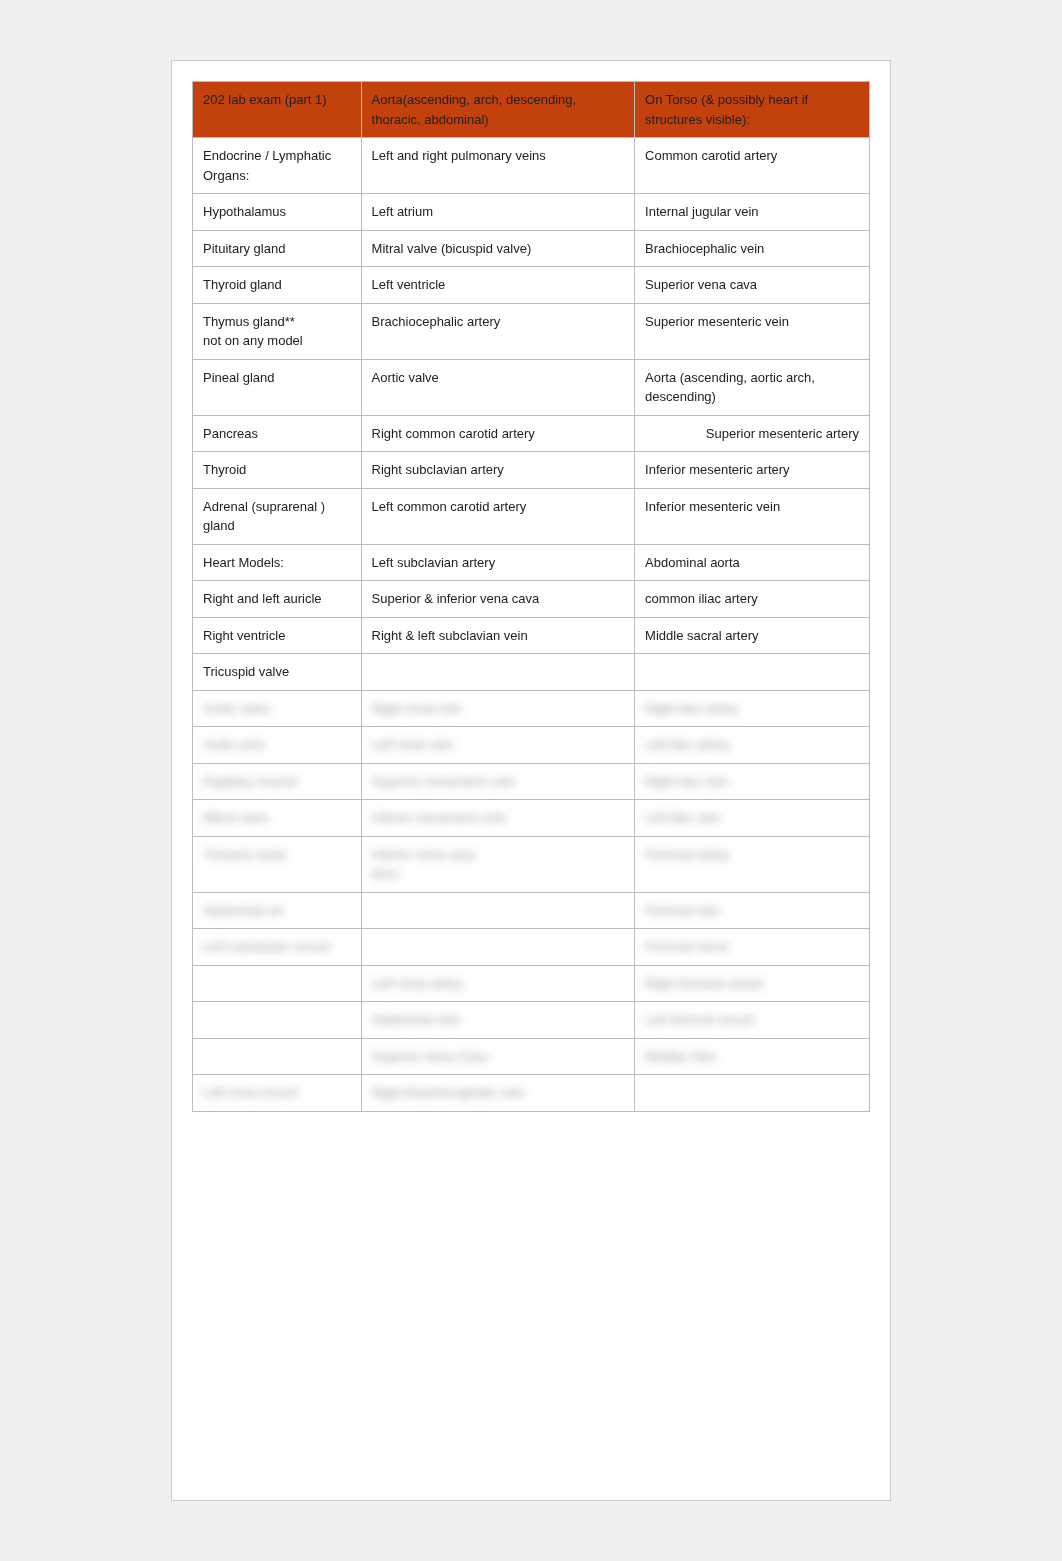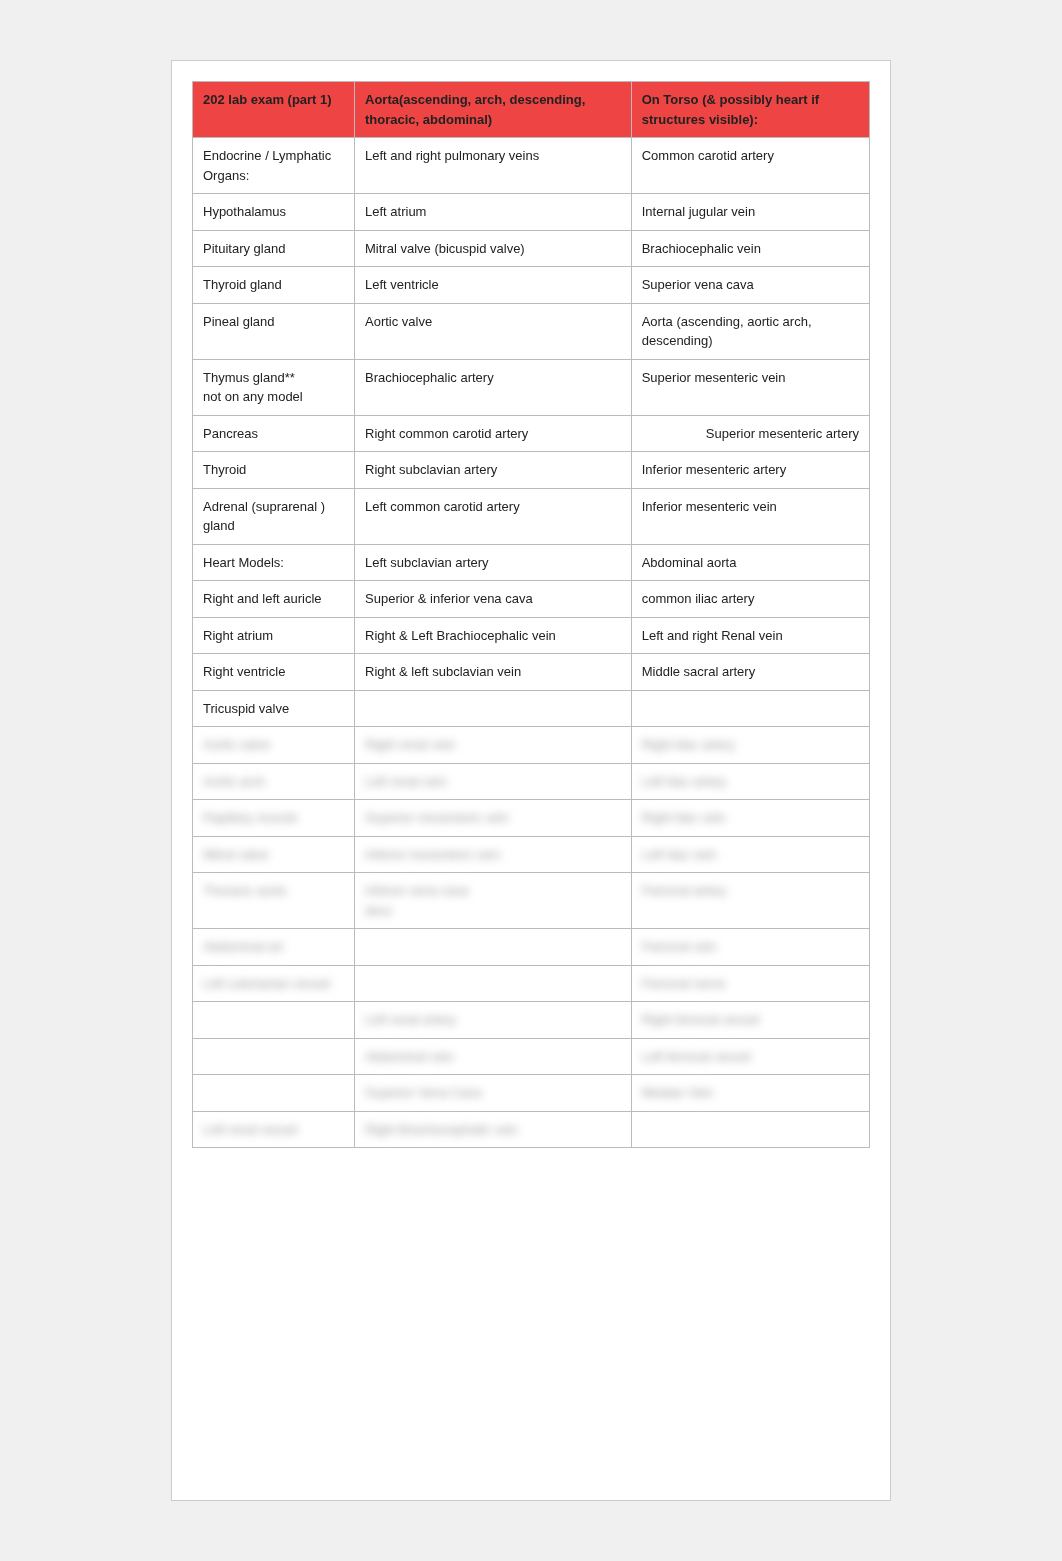--- a/index.html
+++ b/index.html
@@ -28,22 +28,22 @@
       padding: 8px 10px;
       vertical-align: top;
       line-height: 1.5;
     }
     .blurred {
       filter: blur(4px);
       color: #999;
       user-select: none;
     }
     .header-row td {
-      font-weight: bold;
-      background: #ef4444;
+      font-weight: normal;
+      background: #c2410c;
     }
   </style>
 </head>
 <body>
 
 <div class="page-container">
   <table>
     <tbody id="table-body">
     <tr class="header-row">
           <td style="white-space: pre-line;">202 lab exam  (part 1)</td>
@@ -64,29 +64,29 @@
           <td style="white-space: pre-line;">Pituitary gland</td>
           <td style="white-space: pre-line;">Mitral valve (bicuspid valve)</td>
           <td style="white-space: pre-line;">Brachiocephalic vein</td>
         </tr>
         <tr>
           <td style="white-space: pre-line;">Thyroid gland</td>
           <td style="white-space: pre-line;">Left ventricle</td>
           <td style="white-space: pre-line;">Superior vena cava</td>
         </tr>
         <tr>
-          <td style="white-space: pre-line;">Pineal gland</td>
-          <td style="white-space: pre-line;">Aortic valve</td>
-          <td style="white-space: pre-line;">Aorta (ascending, aortic arch, descending)</td>
-        </tr>
-        <tr>
           <td style="white-space: pre-line;">Thymus gland**
   not on any model</td>
           <td style="white-space: pre-line;">Brachiocephalic artery</td>
           <td style="white-space: pre-line;">Superior mesenteric vein</td>
+        </tr>
+        <tr>
+          <td style="white-space: pre-line;">Pineal gland</td>
+          <td style="white-space: pre-line;">Aortic valve</td>
+          <td style="white-space: pre-line;">Aorta (ascending, aortic arch, descending)</td>
         </tr>
         <tr>
           <td style="white-space: pre-line;">Pancreas</td>
           <td style="white-space: pre-line;">Right common carotid artery</td>
           <td style="white-space: pre-line; text-align: right;">Superior mesenteric artery</td>
         </tr>
         <tr>
           <td style="white-space: pre-line;">Thyroid</td>
           <td style="white-space: pre-line;">Right subclavian artery</td>
           <td style="white-space: pre-line;">Inferior mesenteric artery</td>
@@ -98,25 +98,20 @@
         </tr>
         <tr>
           <td style="white-space: pre-line;">Heart Models:</td>
           <td style="white-space: pre-line;">Left subclavian artery</td>
           <td style="white-space: pre-line;">Abdominal aorta</td>
         </tr>
         <tr>
           <td style="white-space: pre-line;">Right and left auricle</td>
           <td style="white-space: pre-line;">Superior &amp; inferior vena cava</td>
           <td style="white-space: pre-line;">common iliac artery</td>
-        </tr>
-        <tr>
-          <td style="white-space: pre-line;">Right atrium</td>
-          <td style="white-space: pre-line;">Right &amp; Left Brachiocephalic vein</td>
-          <td style="white-space: pre-line;">Left and right Renal vein</td>
         </tr>
         <tr>
           <td style="white-space: pre-line;">Right ventricle</td>
           <td style="white-space: pre-line;">Right &amp; left subclavian vein</td>
           <td style="white-space: pre-line;">Middle sacral artery</td>
         </tr>
         <tr>
           <td style="white-space: pre-line;">Tricuspid valve</td>
           <td style="white-space: pre-line;"></td>
           <td style="white-space: pre-line;"></td>

